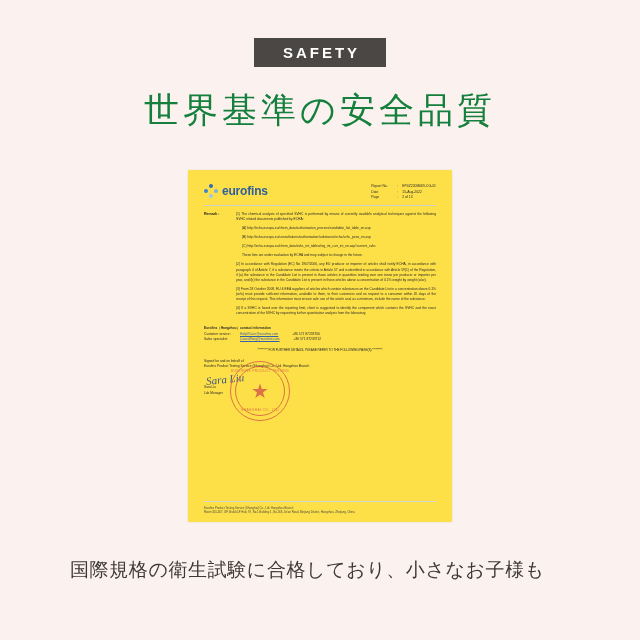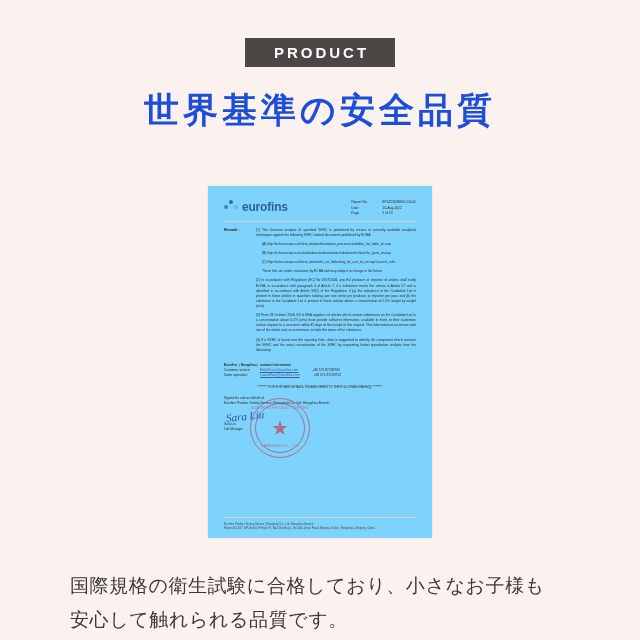--- a/index.html
+++ b/index.html
@@ -29,34 +29,34 @@
     background: #4b4745;
     color: #ffffff;
     font-size: 15px;
     letter-spacing: 3px;
     font-weight: bold;
     padding: 7px 26px 7px 29px;
     line-height: 1;
   }
   .headline {
     margin-top: 22px;
-    color: #1d4ed8;
+    color: #15803d;
     font-size: 35px;
     letter-spacing: 4px;
-    font-weight: bold;
+    font-weight: normal;
     text-align: center;
     line-height: 1.2;
   }
 
   
   .cert-wrap {
-    margin-top: 32px;
-    width: 224px;
+    margin-top: 16px;
+    width: 264px;
     height: 352px;
-    background: #7dd3fc;
+    background: #fde047;
     box-shadow: 0 0 2px rgba(0,0,0,0.10);
     position: relative;
     overflow: hidden;
     padding: 14px 16px 0 16px;
     box-sizing: border-box;
   }
 
   .cert-top {
     display: flex;
     justify-content: space-between;
@@ -237,21 +237,21 @@
     line-height: 1.75;
     letter-spacing: 0.6px;
     text-align: left;
   }
 </style>
 </head>
 <body>
 
 <div class="page">
 
-  <div class="badge">PRODUCT</div>
+  <div class="badge">SAFETY</div>
 
   <h1 class="headline">世界基準の安全品質</h1>
 
   <div class="cert-wrap">
 
     <div class="cert-top">
       <div class="brand">
         <span class="brand-mark">
           <span></span>
             <span></span>
@@ -333,16 +333,15 @@
 
     <div class="cert-footer">
       <div>Eurofins Product Testing Service (Shanghai) Co., Ltd. Hangzhou Branch</div>
       <div>Room 301-307, 3/F, Build 4-F Hub, 97, No.1 Building 1, No.168, Jin'an Road, Binjiang District, Hangzhou, Zhejiang, China</div>
     </div>
 
   </div>
 
   <div class="caption">
     <div>国際規格の衛生試験に合格しており、小さなお子様も</div>
-    <div>安心して触れられる品質です。</div>
   </div>
 
 </div>
 
 </body></html>

